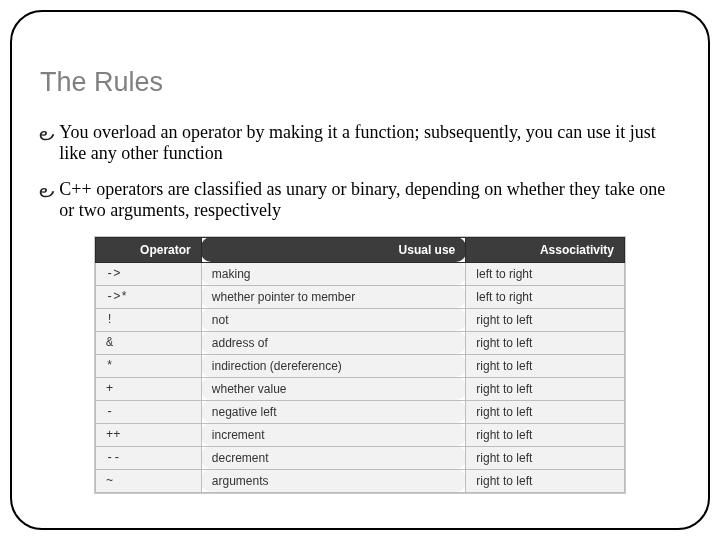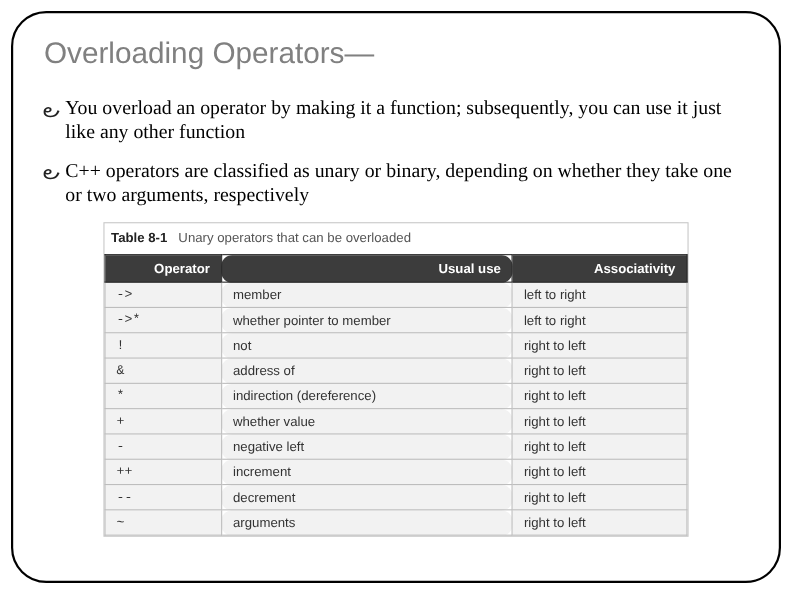--- a/index.html
+++ b/index.html
@@ -77,51 +77,48 @@
   thead th:nth-child(1), tbody td:nth-child(1) { width: 20%; }
   thead th:nth-child(2), tbody td:nth-child(2) { width: 50%; border-radius: 10px; }
   thead th:nth-child(3), tbody td:nth-child(3) { width: 30%; }
 </style>
 </head>
 <body>
 
 <div class="slide">
 
   <div class="title">
-    <span>Overloading Operators—</span><br>
+    <br>
+    <span>The Rules</span>
   </div>
 
   <div class="bullets">
     <div class="bullet">
       <span class="mark">౿</span>
       <span class="txt">You overload an operator by making it a function; subsequently, you can use it just like any other function</span>
     </div>
     <div class="bullet">
       <span class="mark">౿</span>
       <span class="txt">C++ operators are classified as unary or binary, depending on whether they take one or two arguments, respectively</span>
     </div>
   </div>
 
   <div class="tablewrap">
-    <div class="caption">
-      <b>Table 8-1</b>&nbsp;&nbsp;
-      <span>Unary operators that can be overloaded</span>
-    </div>
     <table>
       <thead>
         <tr>
           <th>Operator</th>
           <th>Usual use</th>
           <th>Associativity</th>
         </tr>
       </thead>
       <tbody id="tbody">
           <tr>
             <td>-&gt;</td>
-            <td>member</td>
+            <td>making</td>
             <td>left to right</td>
           </tr>
           <tr>
             <td>-&gt;*</td>
             <td>whether pointer to member</td>
             <td>left to right</td>
           </tr>
           <tr>
             <td>!</td>
             <td>not</td>

